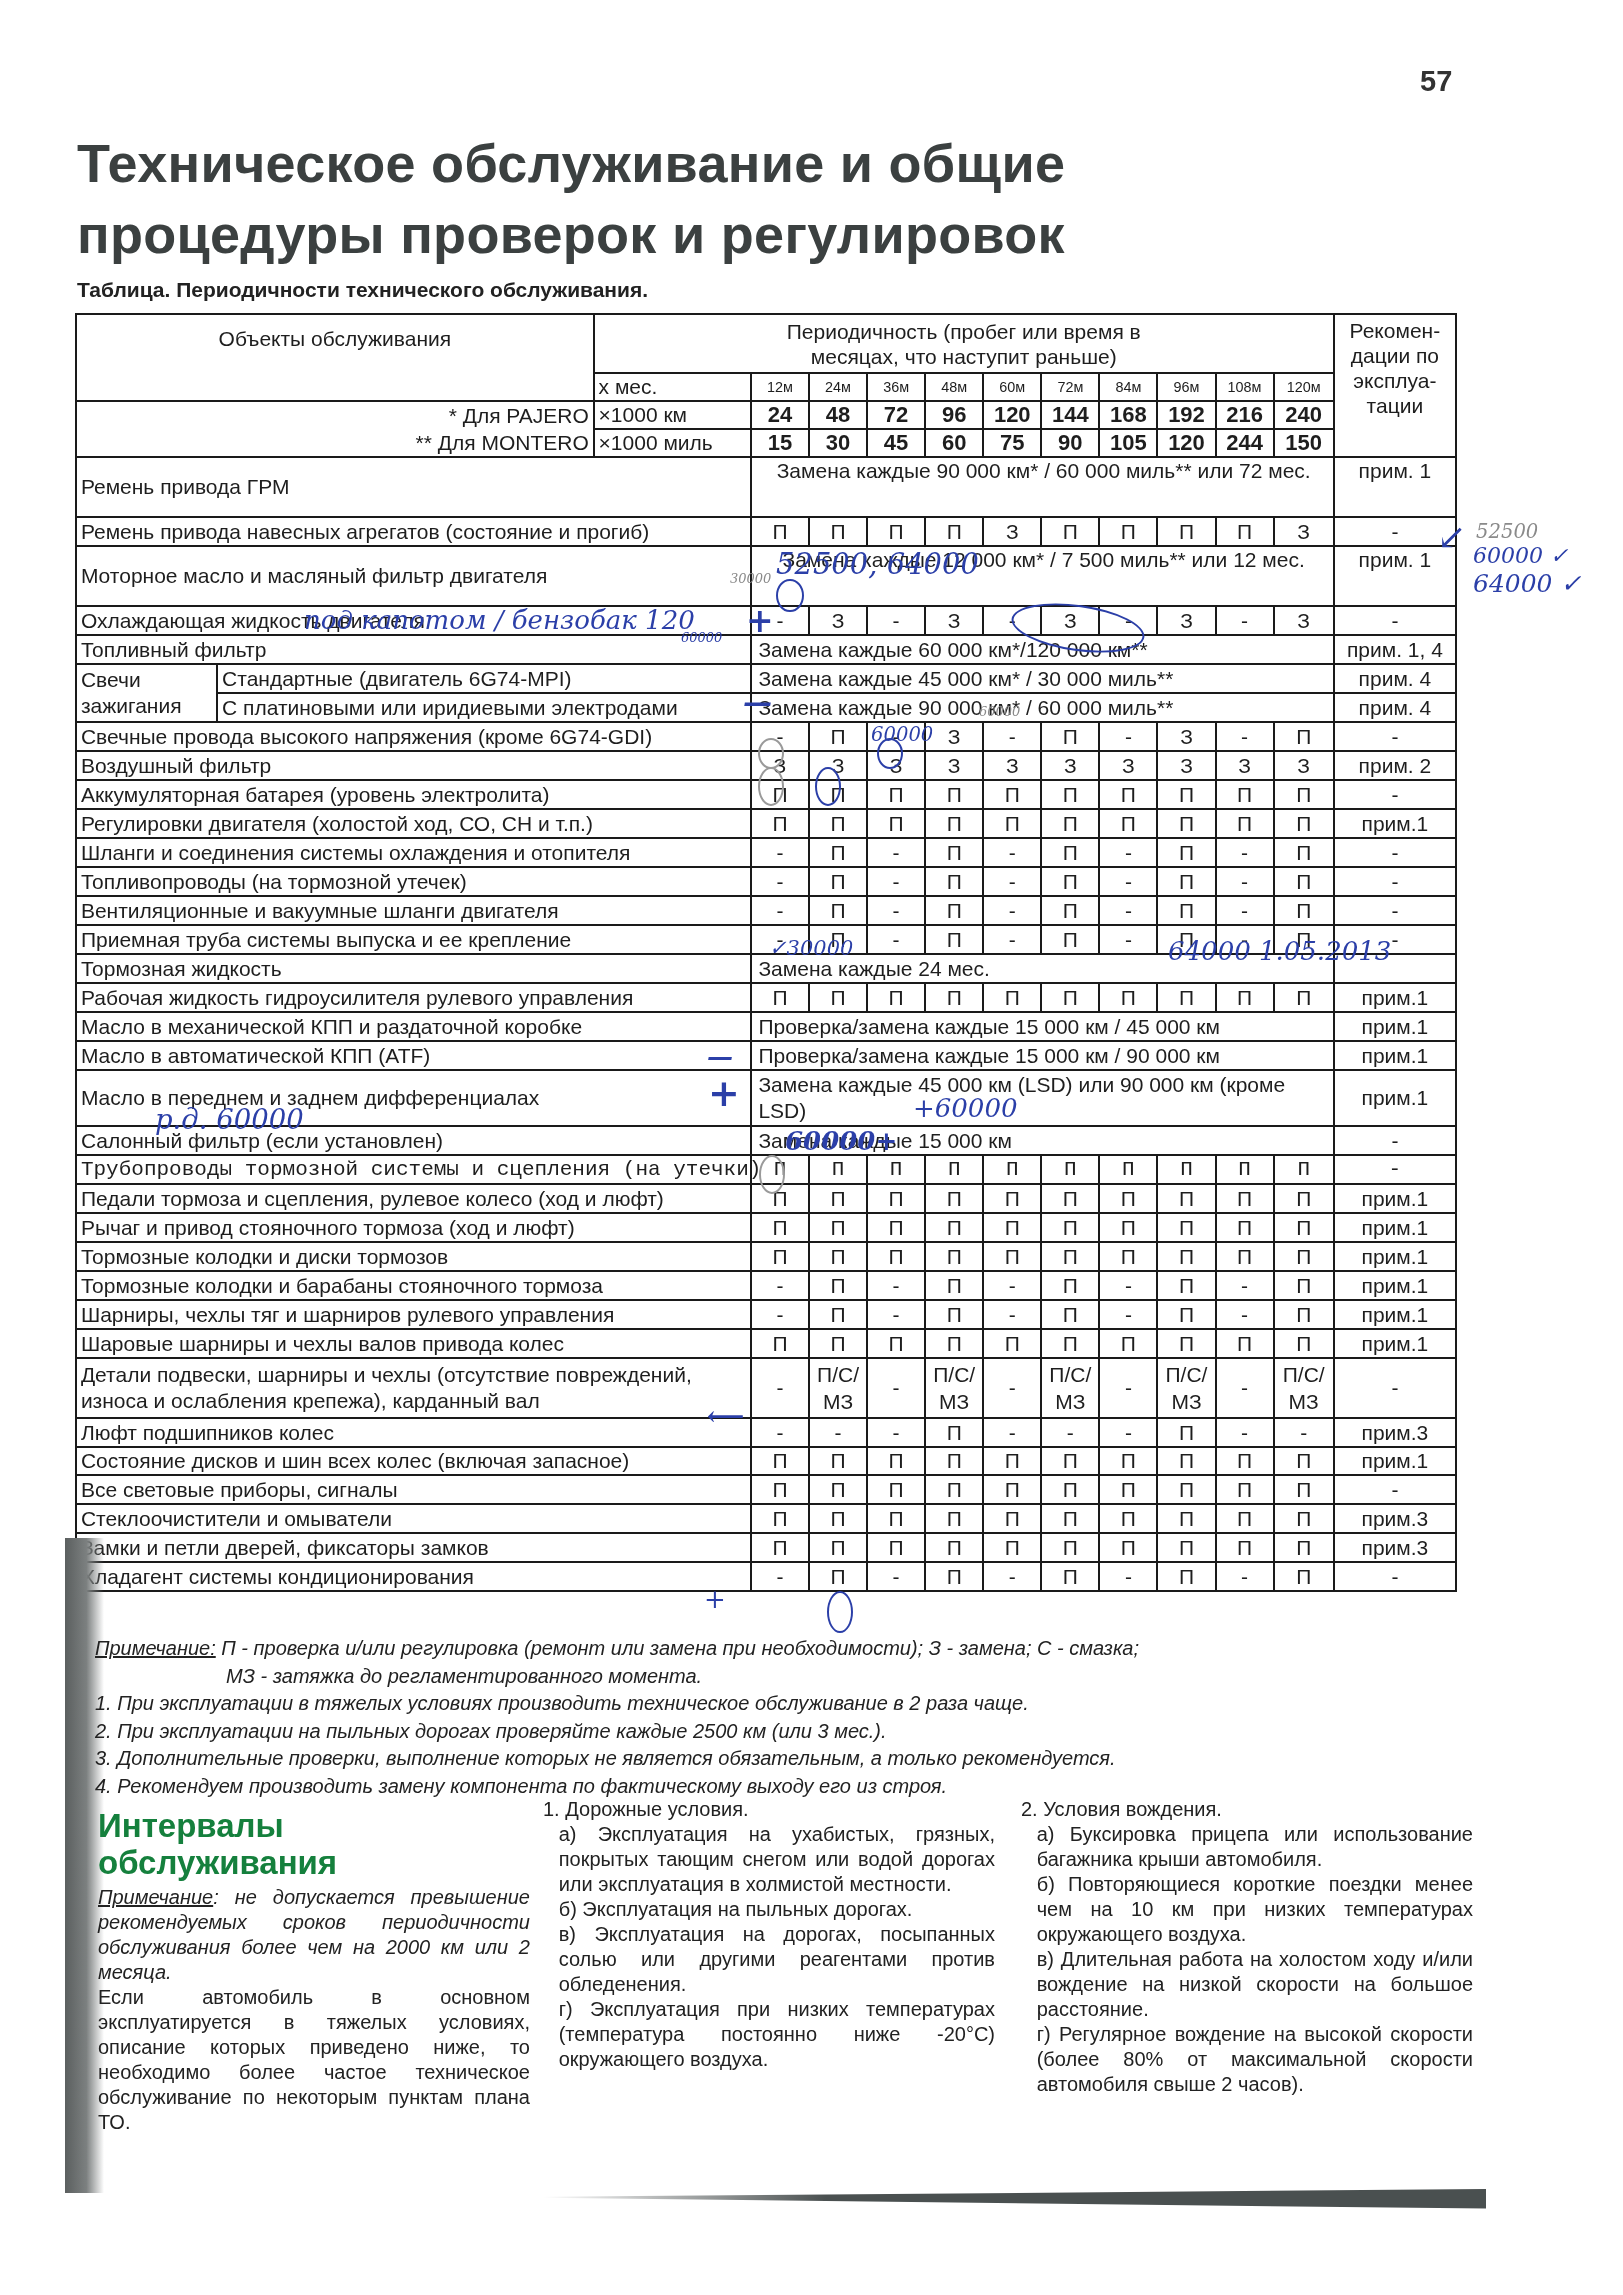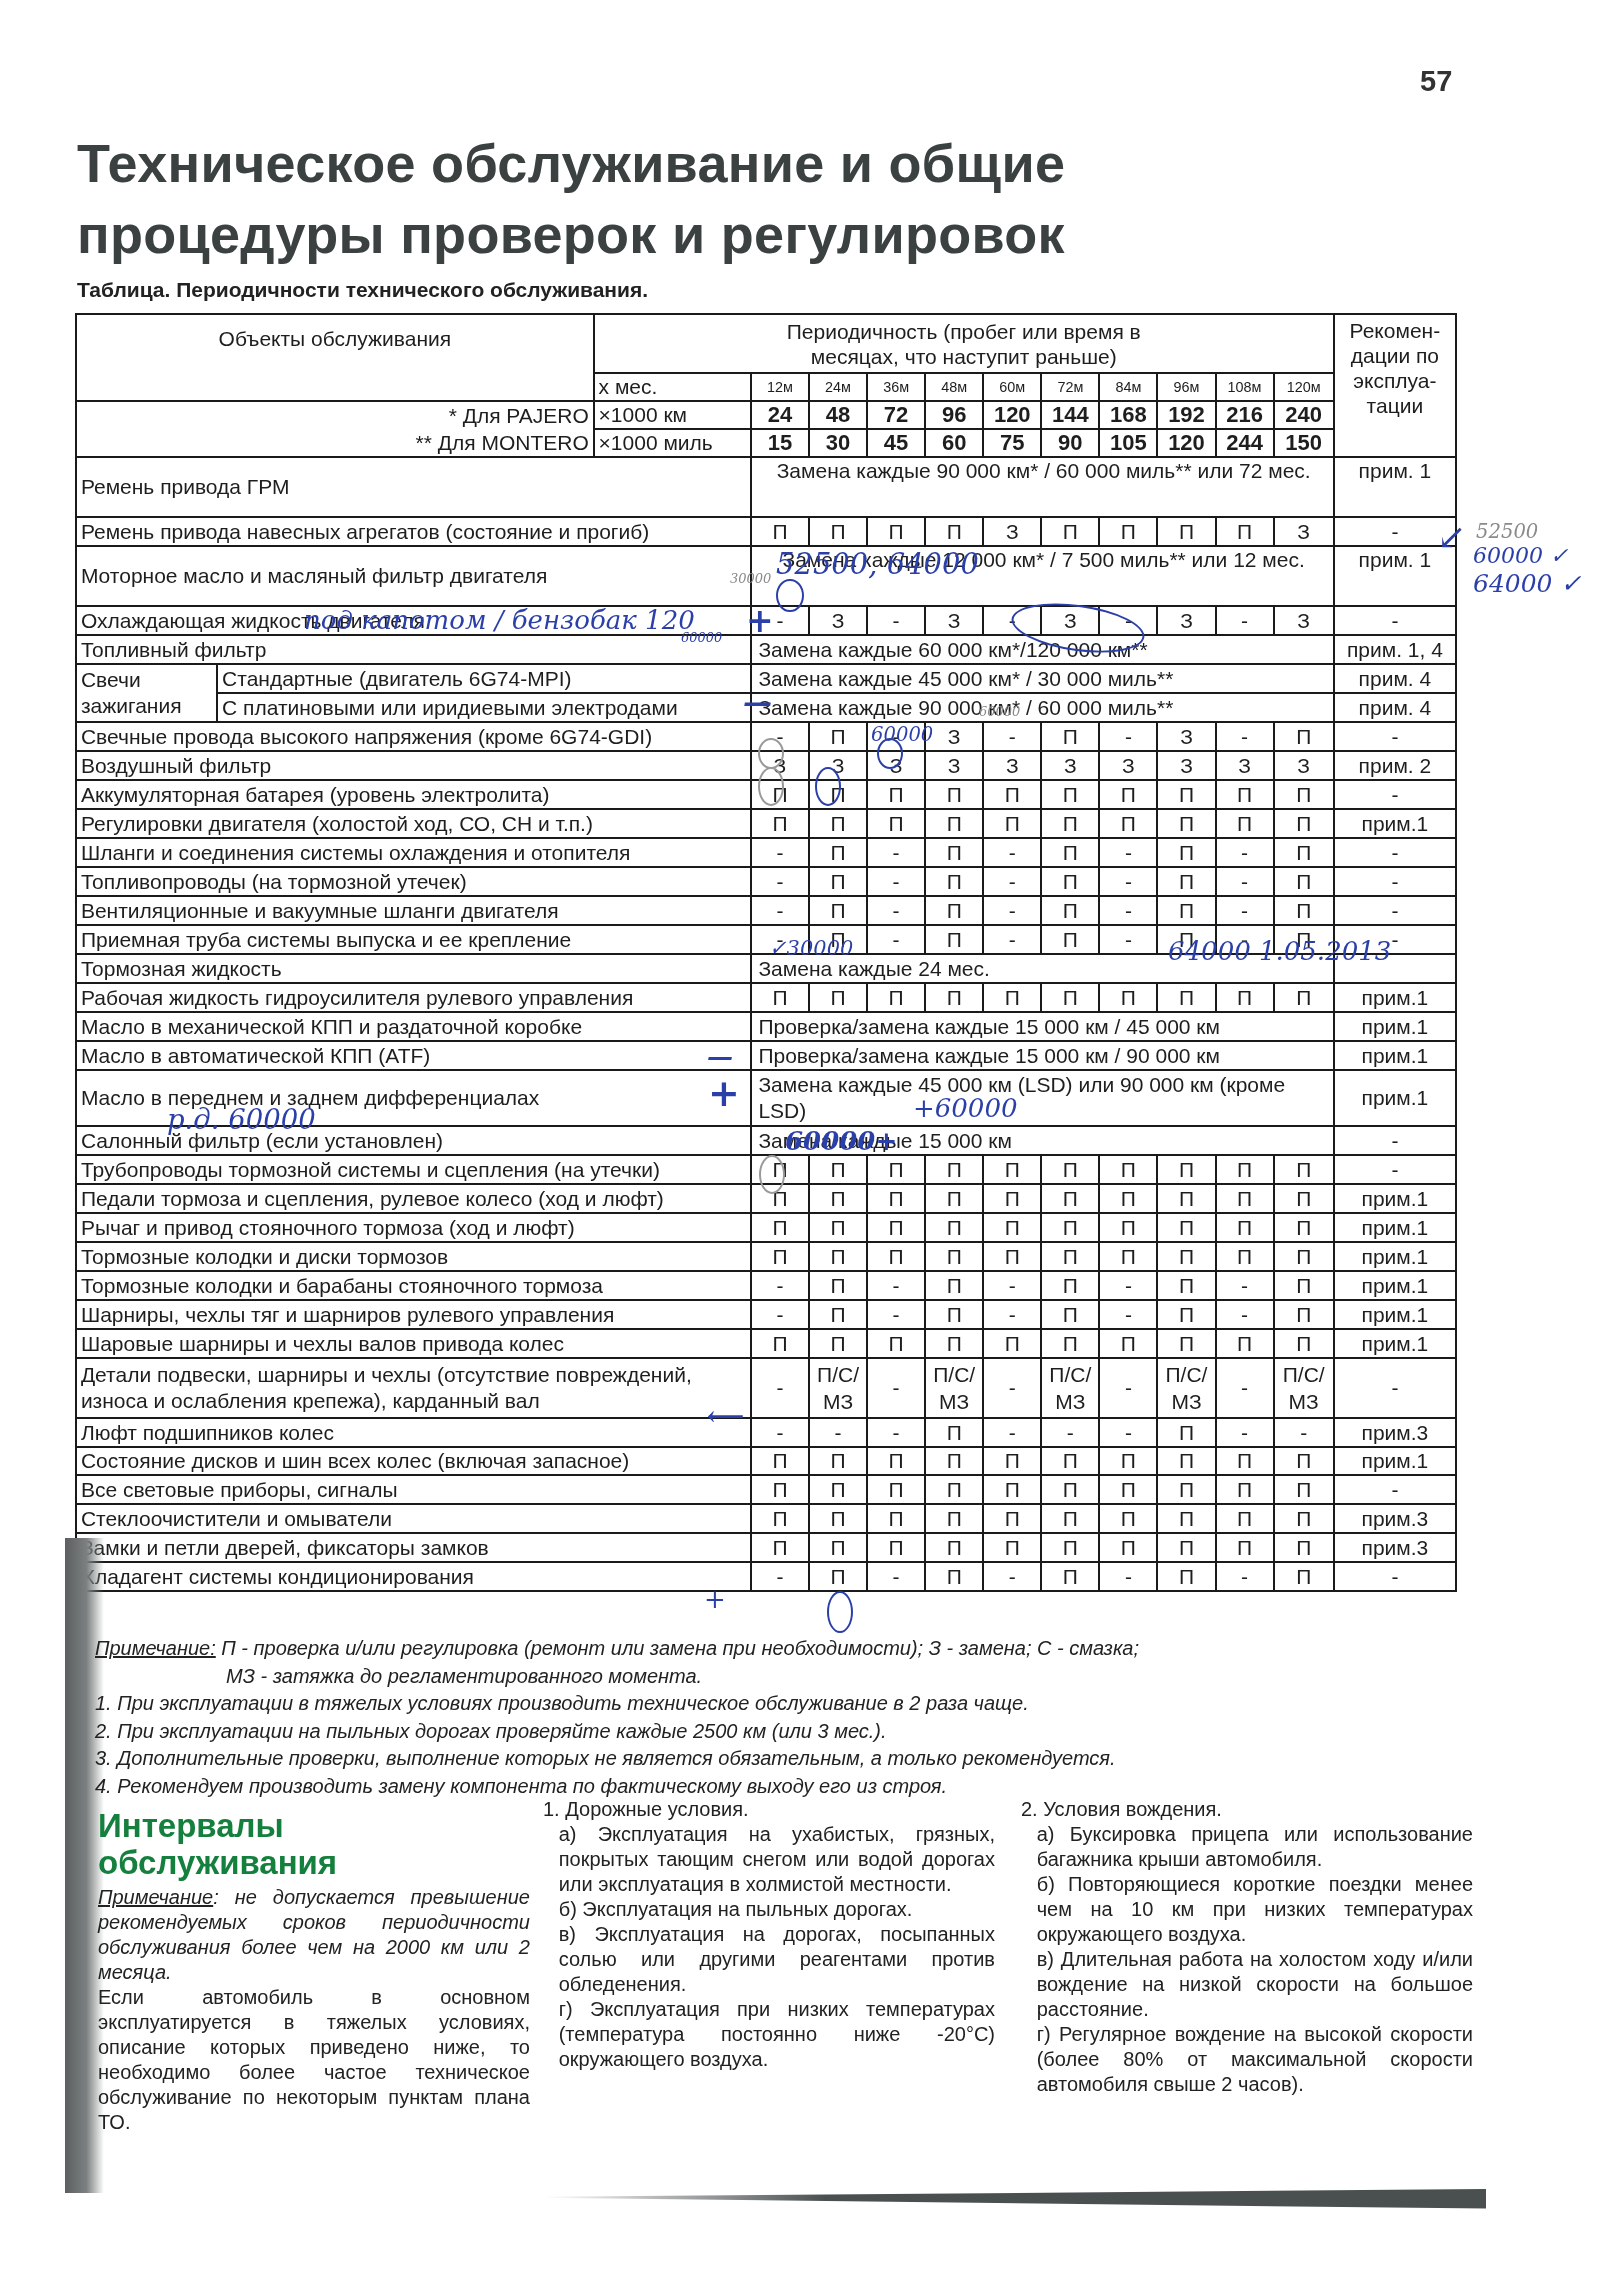--- a/index.html
+++ b/index.html
@@ -314,21 +314,21 @@
       <tr style="height: 56px;">
         <td class="wrap" colspan="3">Масло в переднем и заднем дифференциалах</td>
         <td class="span-text" colspan="10">Замена каждые 45 000 км (LSD) или 90 000 км (кроме LSD)</td>
         <td class="c">прим.1</td>
       </tr>
       <tr style="height: 29px;">
         <td colspan="3">Салонный фильтр (если установлен)</td>
         <td class="span-text" colspan="10">Замена каждые 15 000 км</td>
         <td class="c">-</td>
       </tr>
-      <tr style="height: 29px;">
+      <tr style="height: 29px; font-family: Liberation Mono, monospace;">
         <td colspan="3">Трубопроводы тормозной системы и сцепления (на утечки)</td>
         <td class="c">П</td>
         <td class="c">П</td>
         <td class="c">П</td>
         <td class="c">П</td>
         <td class="c">П</td>
         <td class="c">П</td>
         <td class="c">П</td>
         <td class="c">П</td>
         <td class="c">П</td>
@@ -535,21 +535,21 @@
 <div class="hand" style="left:871px;top:723px;font-size:19.6px;">60000</div>
 <div class="hand gray" style="left:979px;top:704px;font-size:13px;">60000</div>
 <div class="circle gray" style="left:758px;top:738px;width:26px;height:31px;"></div>
 <div class="circle" style="left:877px;top:738px;width:26px;height:31px;"></div>
 <div class="circle gray" style="left:758px;top:767px;width:26px;height:39px;"></div>
 <div class="circle" style="left:815px;top:767px;width:26px;height:39px;"></div>
 <div class="hand" style="left:769px;top:936px;font-size:21px;">✓30000</div>
 <div class="hand" style="left:1168px;top:936px;font-size:26px;">64000  1.05.2013</div>
 <div class="hand" style="left:707px;top:1041px;font-size:26px;font-weight:bold;">—</div>
 <div class="hand" style="left:708px;top:1070px;font-size:38px;font-weight:bold;">+</div>
-<div class="hand" style="left:167px;top:1103px;font-size:27.5px;">р.д. 60000</div>
+<div class="hand" style="left:155px;top:1103px;font-size:27.5px;">р.д. 60000</div>
 <div class="hand" style="left:913px;top:1093px;font-size:26px;">+60000</div>
 <div class="hand" style="left:785px;top:1126px;font-size:26px;font-weight:bold;">60000+</div>
 <div class="circle gray" style="left:759px;top:1155px;width:26px;height:39px;"></div>
 <div class="hand" style="left:707px;top:1401px;font-size:26px;font-weight:bold;">⟵</div>
 <div class="hand" style="left:704px;top:1584px;font-size:26px;">+</div>
 <div class="circle" style="left:827px;top:1591px;width:26px;height:42px;"></div>
 
 <div class="scan-shadow"></div>
 <div class="scan-streak"></div>
 

